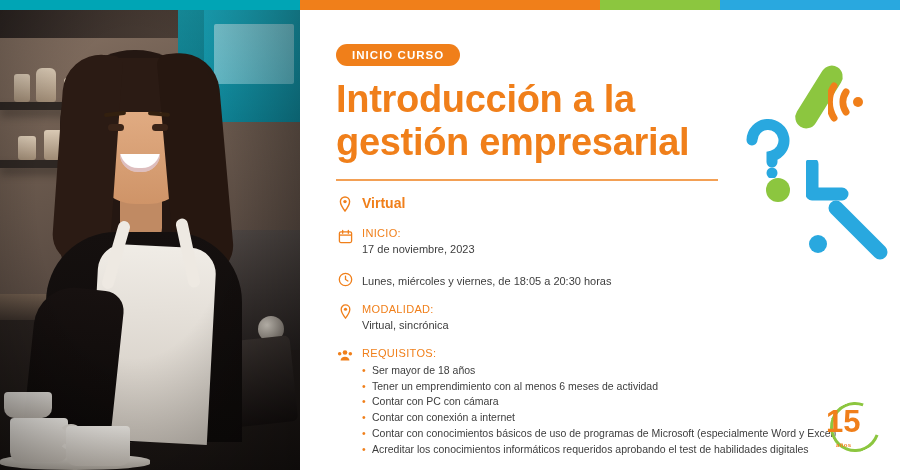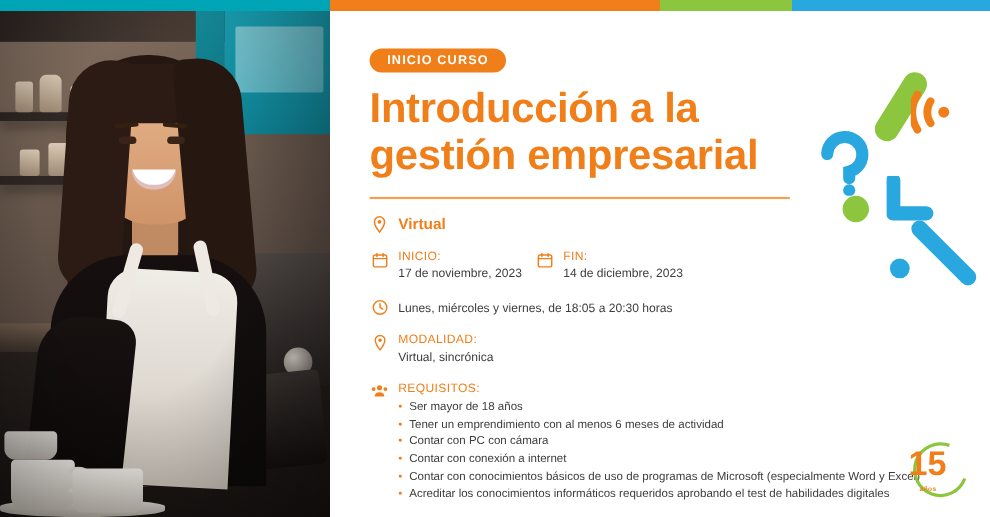--- a/index.html
+++ b/index.html
@@ -444,35 +444,20 @@
           <span class="ico">
             <svg width="15" height="15" viewBox="0 0 16 16">
                 <rect x="1.5" y="3" width="13" height="11.5" rx="1.6" fill="none" stroke="#f07f1a" stroke-width="1.4"></rect>
                 <path d="M1.5 6.5h13" stroke="#f07f1a" stroke-width="1.4"></path>
                 <path d="M5 1.5v3M11 1.5v3" stroke="#f07f1a" stroke-width="1.4" stroke-linecap="round"></path>
               </svg>
           </span>
           <div>
             <div class="lbl">INICIO:</div>
             <div class="val">17 de noviembre, 2023</div>
-          </div>
-        </div>
-      </div>
-      <div>
-        <div class="row" style="margin-top:0">
-          <span class="ico">
-            <svg width="15" height="15" viewBox="0 0 16 16">
-                <rect x="1.5" y="3" width="13" height="11.5" rx="1.6" fill="none" stroke="#f07f1a" stroke-width="1.4"></rect>
-                <path d="M1.5 6.5h13" stroke="#f07f1a" stroke-width="1.4"></path>
-                <path d="M5 1.5v3M11 1.5v3" stroke="#f07f1a" stroke-width="1.4" stroke-linecap="round"></path>
-              </svg>
-          </span>
-          <div>
-            <div class="lbl">FIN:</div>
-            <div class="val">14 de diciembre, 2023</div>
           </div>
         </div>
       </div>
     </div>
 
     <div class="row">
       <span class="ico">
         <svg width="15" height="15" viewBox="0 0 16 16">
             <circle cx="8" cy="8" r="6.6" fill="none" stroke="#f07f1a" stroke-width="1.4"></circle>
             <path d="M8 4.4V8l2.6 1.6" stroke="#f07f1a" stroke-width="1.4" fill="none" stroke-linecap="round"></path>

